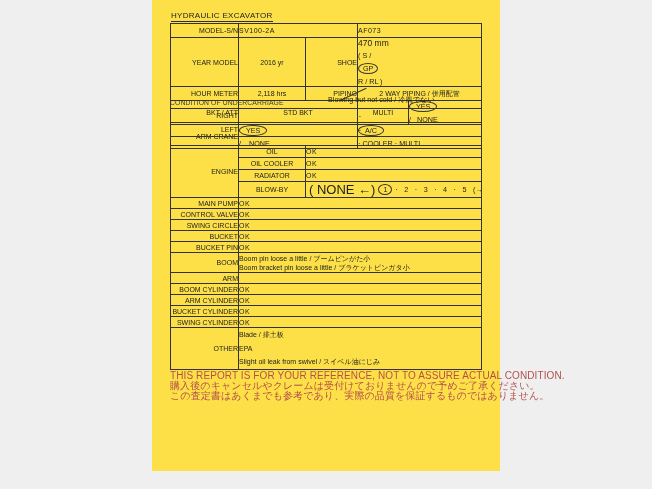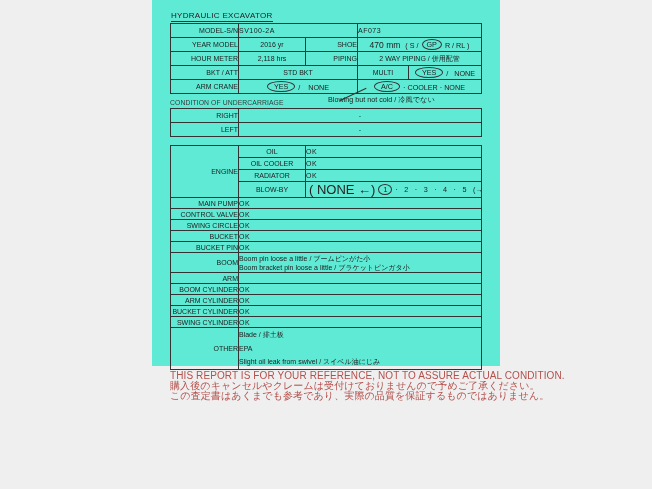--- a/index.html
+++ b/index.html
@@ -5,22 +5,22 @@
   * { margin:0; padding:0; box-sizing:border-box; }
   html,body { width:652px; height:489px; }
   body {
     background:#efefef;
     font-family:"Liberation Sans", sans-serif;
     color:#262626;
     position:relative;
     overflow:hidden;
   }
   .page {
-    position:absolute; left:152px; top:0; width:348px; height:366px;
-    background:#5eead4;
+    position:absolute; left:152px; top:0; width:348px; height:471px;
+    background:#fde047;
   }
   .doc-title {
     position:absolute; left:19px; top:11px;
     font-size:8px; letter-spacing:0.3px; color:#222;
     border-bottom:1px solid #2e2e2e; padding-bottom:1px;
     display:inline-block; white-space:nowrap;
   }
   table.tbl {
     position:absolute; border-collapse:collapse; table-layout:fixed;
     width:311px; left:18px;
@@ -41,21 +41,21 @@
   .md  { font-size:9px; }
   .sm  { font-size:7.2px; }
   .dash { font-size:9px; }
 
   .circle {
     display:inline-block; border:1px solid #333; border-radius:50%;
     padding:0 6px; line-height:9.5px; font-size:7.2px; height:11px;
   }
   .circle.tight { padding:0 4px; }
 
-  .flexc { display:flex; align-items:flex-end; justify-content:center; gap:3px; }
+  .flexc { display:flex; align-items:flex-start; justify-content:center; gap:3px;flex-direction:column; }
   .flexl { display:flex; align-items:center; gap:3px; padding:0 3px; }
 
   .shoe-num { font-size:8.5px; margin-right:2px; }
   .piping-val { font-size:8px; }
 
   .okcell { font-size:9px; letter-spacing:0.6px; padding-left:31px; }
   .okcell-eng { font-size:9px; letter-spacing:0.6px; padding-left:22px; }
   .blow-post { word-spacing:4.5px; font-size:7.2px; }
   .blow-pre { font-size:13px; }
 
@@ -131,21 +131,21 @@
       <td class="lbl">ARM CRANE</td>
       <td colspan="2">
         <div class="flexc">
           <span class="circle">YES</span>
           <span class="sm" style="word-spacing:6px">/    NONE</span>
         </div>
       </td>
       <td colspan="2">
         <div class="flexc">
           <span class="circle">A/C</span>
-          <span class="sm">· COOLER · NONE</span>
+          <span class="sm">· COOLER · MULTI</span>
         </div>
       </td>
     </tr>
   </tbody>
     </table>
 
   <div class="leader"></div>
   <div class="ac-note">Blowing but not cold / 冷風でない</div>
 
   <div class="uc-title">CONDITION OF UNDERCARRIAGE</div>

